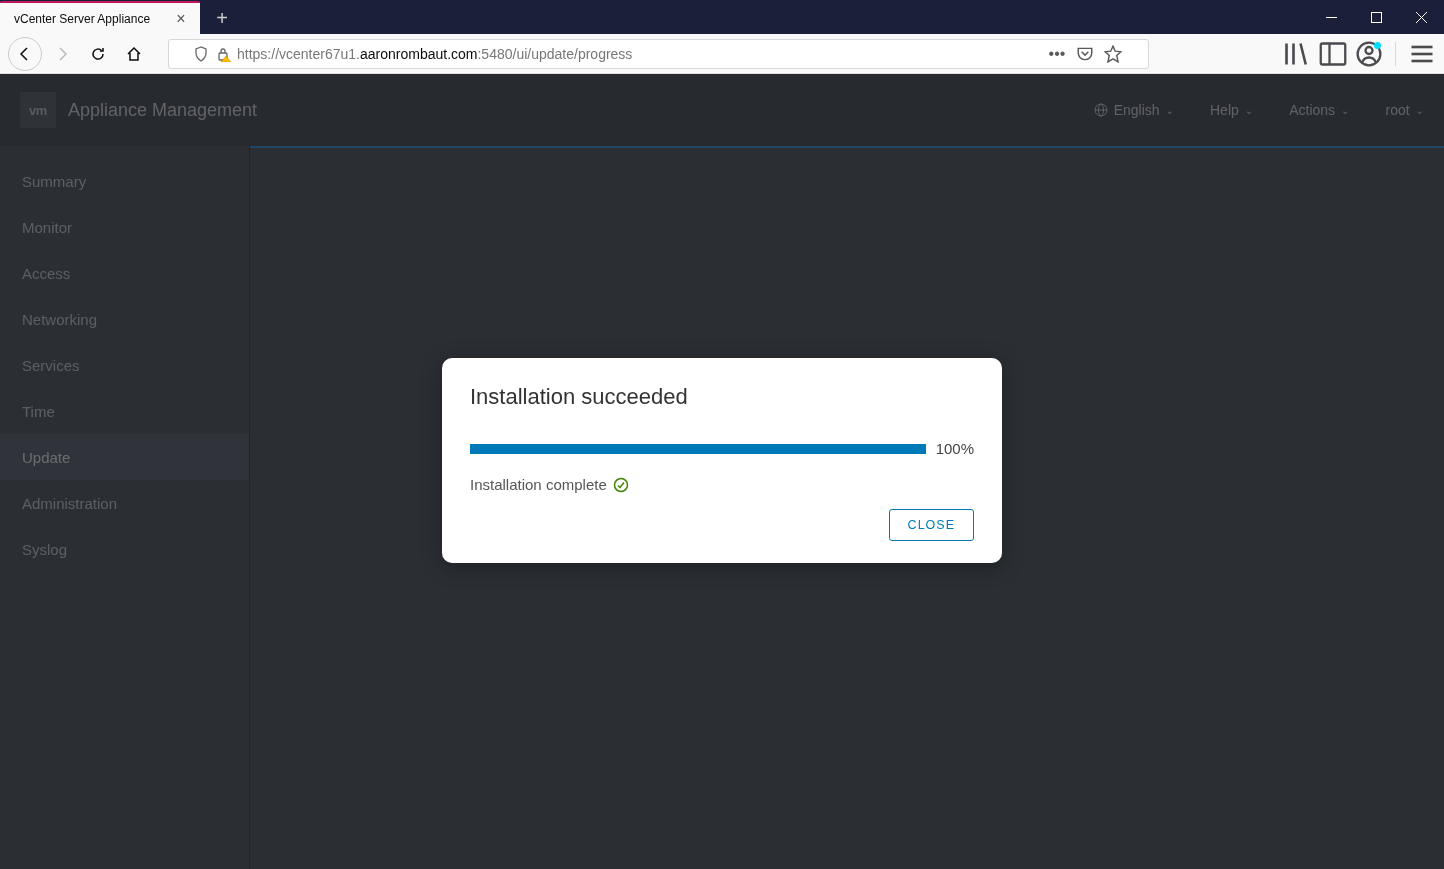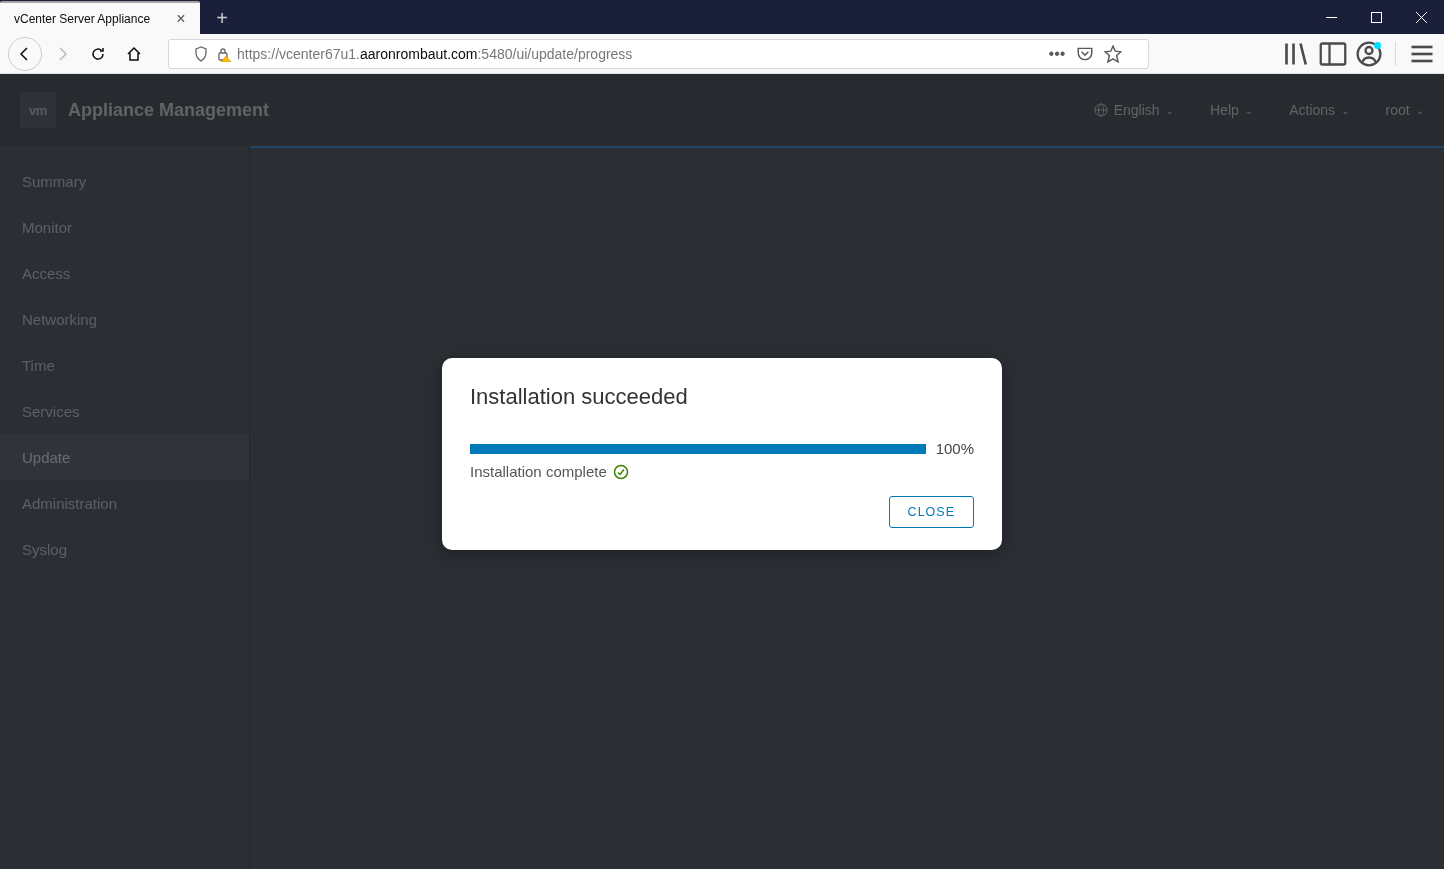--- a/index.html
+++ b/index.html
@@ -5,21 +5,21 @@
 * { margin: 0; padding: 0; box-sizing: border-box; font-family: -apple-system, BlinkMacSystemFont, "Segoe UI", Arial, sans-serif; }
 html, body { width: 1444px; height: 869px; overflow: hidden; background: #fff; }
 
 
 .window-titlebar { height: 34px; background: #1a1f3a; display: flex; align-items: center; justify-content: flex-end; padding-right: 0; }
 .window-controls { display: flex; }
 .window-control { width: 45px; height: 34px; display: flex; align-items: center; justify-content: center; color: #fff; font-size: 13px; }
 .window-control svg { width: 11px; height: 11px; stroke: #fff; stroke-width: 1; fill: none; }
 
 .tab-strip { position: absolute; top: 0; left: 0; height: 34px; display: flex; align-items: flex-end; }
-.tab { height: 33px; background: #f9f9fa; border-top: 2px solid #a3a3a3; display: flex; align-items: center; padding: 0 10px 0 14px; min-width: 200px; border-top-left-radius: 2px; border-top-right-radius: 2px; position: relative; }
+.tab { height: 33px; background: #f9f9fa; border-top: 2px solid #be185d; display: flex; align-items: center; padding: 0 10px 0 14px; min-width: 200px; border-top-left-radius: 2px; border-top-right-radius: 2px; position: relative; }
 .tab-title { font-size: 12px; color: #0c0c0d; flex: 1; }
 .tab-close { width: 18px; height: 18px; display: flex; align-items: center; justify-content: center; color: #555; font-size: 16px; }
 .new-tab { width: 32px; height: 32px; display: flex; align-items: center; justify-content: center; color: #ccc; margin-left: 6px; font-size: 20px; font-weight: 300;}
 
 .nav-toolbar { height: 40px; background: #f9f9fa; border-bottom: 1px solid #e0e0e3; display: flex; align-items: center; padding: 0 8px; gap: 4px; }
 .nav-btn { width: 32px; height: 32px; display: flex; align-items: center; justify-content: center; color: #0c0c0d; border-radius: 4px; }
 .nav-btn.boxed { border: 1px solid #ccc; border-radius: 50%; width: 34px; height: 34px; }
 .nav-btn.disabled { color: #bbb; }
 .nav-btn svg { width: 16px; height: 16px; }
 .url-bar { flex: 1; height: 30px; background: #fff; border: 1px solid #d7d7db; border-radius: 3px; display: flex; align-items: center; padding: 0 24px; margin: 0 10px 0 14px; }
@@ -30,37 +30,37 @@
 .url-actions .icon { width:18px; height:18px; display:flex; align-items:center; justify-content:center; color:#5a5a5a;}
 .toolbar-right { display:flex; gap: 8px; align-items:center; margin-left: 120px; }
 .toolbar-right .icon { width: 28px; height:28px; display:flex; align-items:center; justify-content:center; color:#4a4a4f; position: relative;}
 .toolbar-right .divider { width:1px; height:24px; background:#d7d7db; margin:0 4px;}
 .notif-dot { position:absolute; top:2px; right:2px; width:7px; height:7px; border-radius:50%; background:#00ddff;}
 
 
 .app { position: relative; height: 795px; background: #3b3f44; }
 .app-header { height: 72px; background: #3b3f44; display: flex; align-items: center; padding: 0 20px; color: #c0c3c7; }
 .app-logo { width: 36px; height: 36px; background: #4d5157; display: flex; align-items: center; justify-content: center; font-size: 13px; font-weight: 600; color: #aeb2b7; margin-right: 12px; letter-spacing:-0.5px;}
-.app-title { font-size: 18px; font-weight: 700; color: #c0c3c7; }
+.app-title { font-size: 18px; font-weight: 400; color: #c0c3c7; }
 .app-header-right { margin-left: auto; display: flex; align-items: center; gap: 36px; }
 .hdr-item { font-size: 14px; color: #c0c3c7; display:flex; align-items:center; gap:6px;}
 .hdr-item .chev { font-size:10px; }
 .hdr-item .globe { width:14px; height:14px; }
 
 .app-body { display: flex; height: calc(100% - 58px); }
 .sidebar { width: 250px; background: #444a50; border-right: 1px solid #2e3236; padding-top: 12px; }
 .sidebar-item { height: 46px; display: flex; align-items: center; padding: 0 22px; font-size: 15px; color: #b6bac0; }
 .sidebar-item.active { background: #50565d; color: #d6dadf; font-weight: 500; }
 .content { flex: 1; background: #444a50; border-top: 2px solid #2f7fcf; position: relative; }
 
 
 .overlay { position: absolute; inset: 0; background: rgba(0,0,0,0); display:flex; align-items: flex-start; justify-content:center; padding-top: 284px; }
 .modal { width: 560px; background: #fff; border-radius: 10px; box-shadow: 0 4px 20px rgba(0,0,0,0.35); padding: 26px 28px 22px 28px; }
 .modal-title { font-size: 22px; font-weight: 400; color: #333; margin-bottom: 30px; }
-.progress-row { display:flex; align-items:center; gap:10px; margin-bottom:6px;}
+.progress-row { display:flex; align-items:center; gap:10px; margin-bottom:19px;}
 .progress-bar { flex:1; height: 10px; background: #0079b8; }
 .progress-pct { font-size: 15px; color: #444; }
 .status-row { display:flex; align-items:center; gap:6px; font-size:15px; color:#565656; margin-bottom: 16px;}
 .check-icon { width:16px; height:16px; }
 .modal-actions { display:flex; justify-content:flex-end; }
 .btn-close { border: 1px solid #0079b8; color: #0079b8; background:#fff; font-size: 12.5px; letter-spacing: 1px; font-weight:500; padding: 8px 18px; border-radius:3px; }
 
 .dim { position:absolute; inset:0; background: rgba(25,28,32,0.58); }
 </style>
 </head>
@@ -206,22 +206,22 @@
           <span class="chev">⌄</span>
         </div>
     </div>
   </div>
   <div class="app-body">
     <div class="sidebar">
       <div class="sidebar-item">Summary</div>
       <div class="sidebar-item">Monitor</div>
       <div class="sidebar-item">Access</div>
       <div class="sidebar-item">Networking</div>
+      <div class="sidebar-item">Services</div>
       <div class="sidebar-item">Time</div>
-      <div class="sidebar-item">Services</div>
       <div class="sidebar-item active">Update</div>
       <div class="sidebar-item">Administration</div>
       <div class="sidebar-item">Syslog</div>
     </div>
     <div class="content"></div>
   </div>
 
   <div class="dim"></div>
 
   <div class="overlay">

